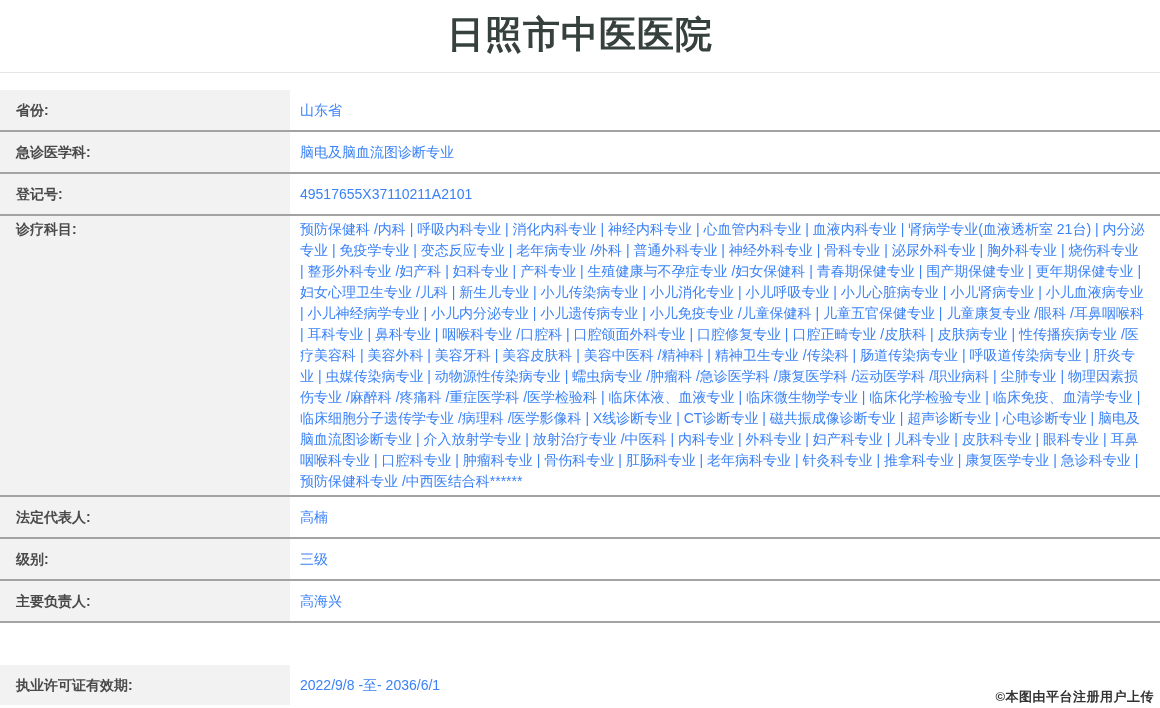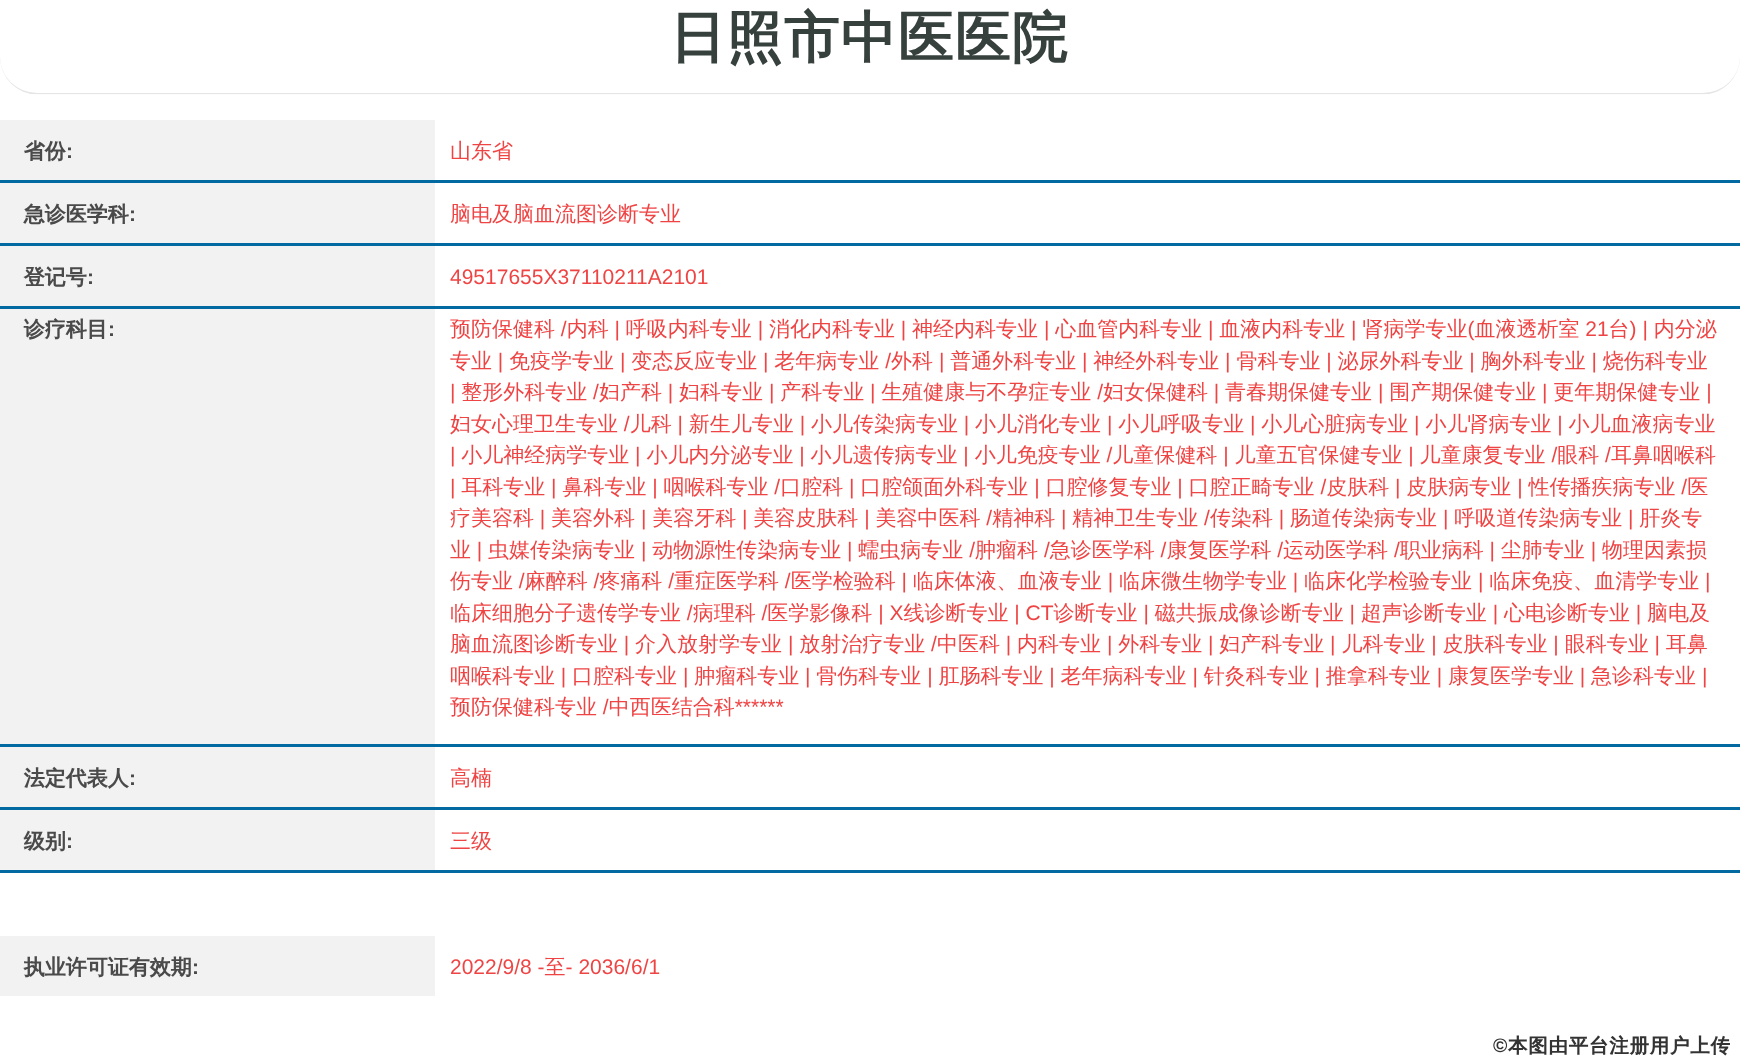--- a/index.html
+++ b/index.html
@@ -4,66 +4,65 @@
 <style>
   html, body { margin: 0; padding: 0; }
   body {
     width: 1160px; height: 708px;
     overflow: hidden;
     background: #ffffff;
     font-family: "Liberation Sans", "DejaVu Sans", sans-serif;
     position: relative;
   }
   .page-header {
-    padding-top: 2px;
+    padding-top: 12px;
     border-bottom: 1px solid #e5e5e5;
-    border-radius: 25px;
   }
   .page-title {
     margin: 0 0 14px 0;
     text-align: center;
     font-size: 37px;
     line-height: 46px;
     font-weight: 700;
     color: #36413e;
     letter-spacing: 1px;
   }
   .info-table {
     margin-top: 17px;
     width: 100%;
   }
   .info-row {
     display: flex;
     align-items: stretch;
-    border-bottom: 2px solid #0369a1;
+    border-bottom: 2px solid #a3a3a3;
   }
   .info-row:last-child { border-bottom: none; margin-top: 42px; }
   .cell-label {
     width: 290px;
     flex: 0 0 290px;
     box-sizing: border-box;
     background: #f2f2f2;
     padding: 10px 10px 10px 16px;
     font-size: 14px;
     line-height: 20px;
     font-weight: 700;
     color: #4a4a4a;
   }
   .cell-value {
     flex: 1 1 auto;
     box-sizing: border-box;
     background: #ffffff;
     padding: 10px 14px 10px 10px;
     font-size: 14px;
     line-height: 20px;
-    color: #ef4444;
+    color: #3b82f6;
   }
   .info-row.tall .cell-label { padding-top: 3px; padding-bottom: 4px; }
   .info-row.tall .cell-value {
-    padding-top: 3px; padding-bottom: 14px;
+    padding-top: 3px; padding-bottom: 3px;
     line-height: 21px;
   }
   .copyright-badge {
     position: absolute;
     right: 6px;
     bottom: 2px;
     font-size: 13px;
     font-weight: 700;
     color: #333333;
     letter-spacing: 0.5px;
@@ -108,20 +107,24 @@
   <div class="info-row">
     <div class="cell-label">法定代表人:</div>
     <div class="cell-value">高楠</div>
   </div>
 
   <div class="info-row">
     <div class="cell-label">级别:</div>
     <div class="cell-value">三级</div>
   </div>
 
+  <div class="info-row">
+    <div class="cell-label">主要负责人:</div>
+    <div class="cell-value">高海兴</div>
+  </div>
 
   <div class="info-row">
     <div class="cell-label">执业许可证有效期:</div>
     <div class="cell-value">2022/9/8 -至- 2036/6/1</div>
   </div>
 
 </div>
 
 <div class="copyright-badge">©本图由平台注册用户上传</div>
 

